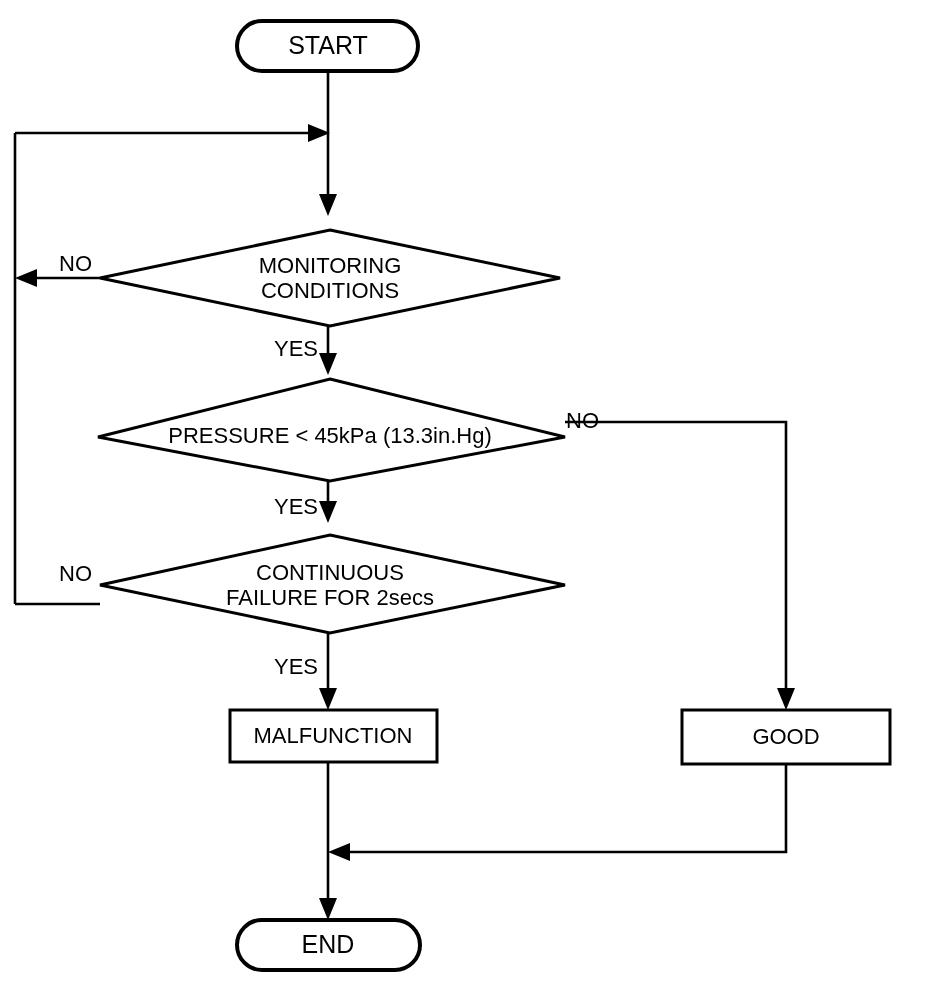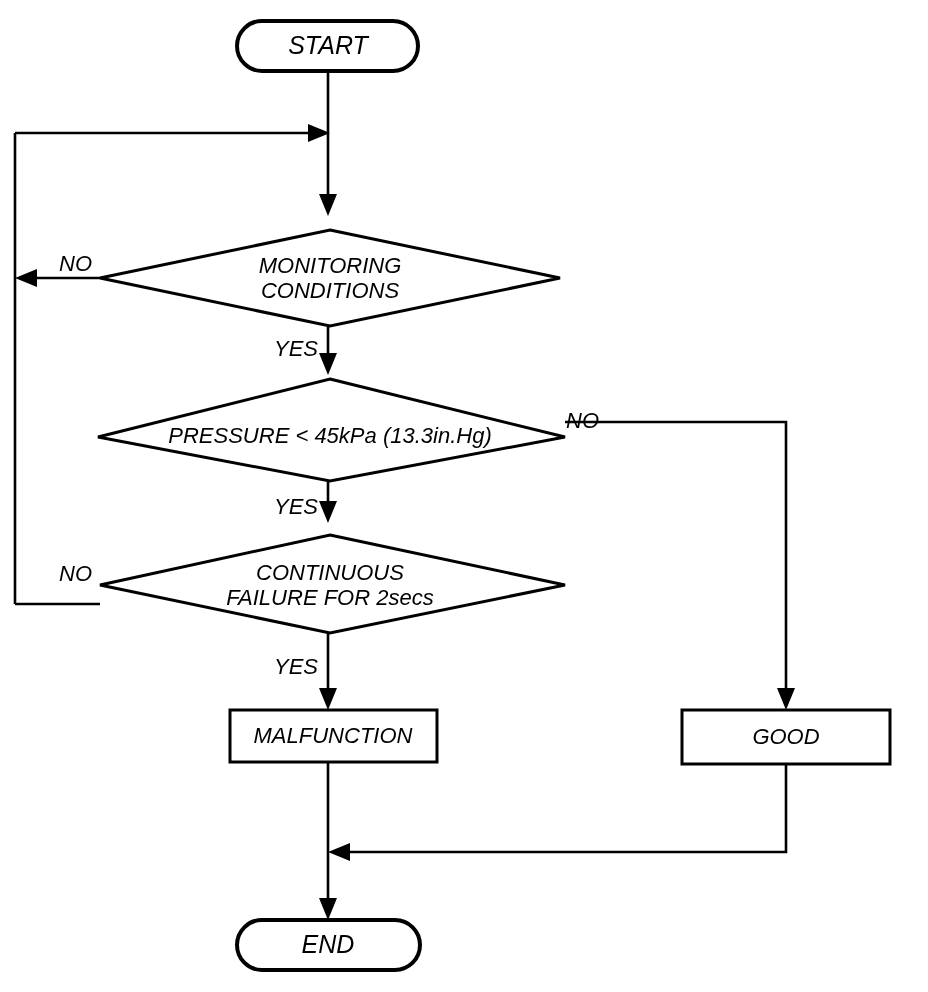--- a/index.html
+++ b/index.html
@@ -11,21 +11,20 @@
   body {
     font-family: "Liberation Sans", sans-serif;
     -webkit-font-smoothing: antialiased;
   }
   #diagram-root {
     position: relative;
     width: 928px;
     height: 992px;
     background: #ffffff;
     overflow: hidden;
-    font-style: italic;
   }
   svg#flow-svg {
     position: absolute;
     left: 0;
     top: 0;
     width: 928px;
     height: 992px;
     display: block;
   }
   .shape-stroke {

